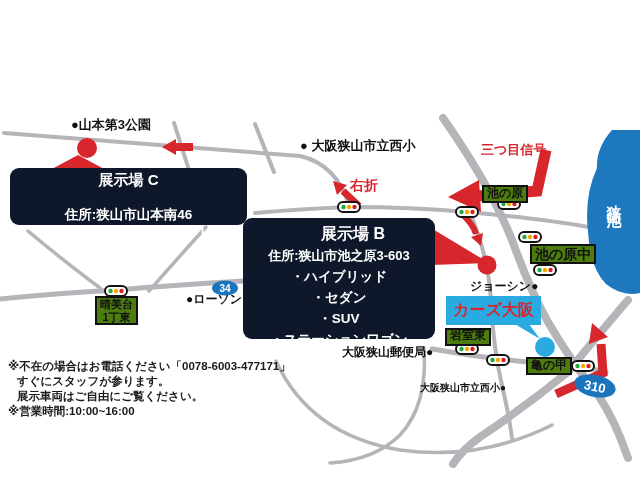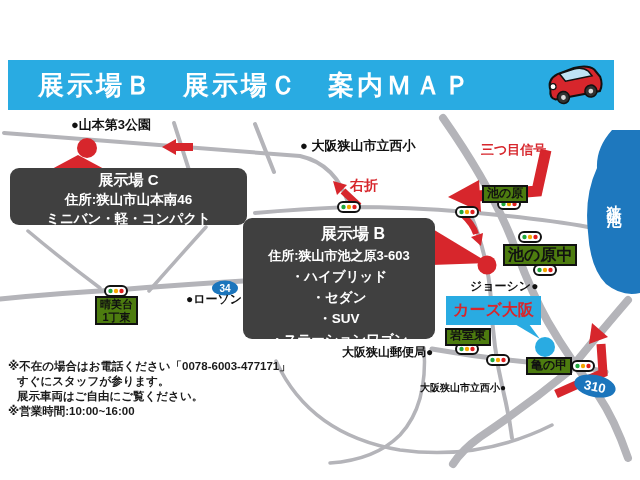--- a/index.html
+++ b/index.html
@@ -17,25 +17,25 @@
   .redfill{fill:#D7262C;}
   .redstroke{fill:none;stroke:#D7262C;}
   .sig-body{fill:#ffffff;stroke:#111111;stroke-width:2px;}
   .lake{fill:#1E78BE;}
   .badge{fill:#1B75BC;}
   .badge-txt{fill:#ffffff;font-weight:bold;text-anchor:middle;}
   
   .t{position:absolute;color:#111111;font-weight:bold;white-space:nowrap;}
   .red-t{color:#D7262C;}
   .boxed{background:#4d7c0f;border:2px solid #111111;padding:0 3px;line-height:1.15;}
-  .callout{position:absolute;background:#404040;border-radius:9px;color:#ffffff;
+  .callout{position:absolute;background:#0f172a;border-radius:9px;color:#ffffff;
            font-weight:bold;text-align:center;}
   .co-c{left:10px;top:168px;width:237px;height:57px;}
   .co-c .l1{font-size:15px;margin-top:3px;}
-  .co-c .l2{font-size:13.5px;margin-top:1px;}
+  .co-c .l2{font-size:13.5px;margin-top:16px;}
   .co-c .l3{font-size:13.5px;margin-top:1px;}
   .co-b{left:243px;top:218px;width:192px;height:121px;}
   .co-b .l1{font-size:16px;margin-top:6px;padding-left:28px;}
   .co-b .l2{font-size:13px;margin-top:2px;}
   .co-b .li{font-size:13.5px;margin-top:3px;}
   .cars{position:absolute;left:446px;top:296px;background:#29ABE2;color:#D7262C;
         font-size:16px;font-weight:bold;padding:4px 7px;white-space:nowrap;}
   .lake-t{position:absolute;left:604px;top:193px;color:#ffffff;font-size:15px;font-weight:bold;
           writing-mode:vertical-rl;letter-spacing:4px;}
   .notes{position:absolute;left:8px;top:359px;color:#1a1a1a;font-size:11.5px;font-weight:bold;
@@ -153,47 +153,33 @@
     <g>
       <ellipse class="badge" cx="225" cy="288" rx="13" ry="7.5"></ellipse>
       <text class="badge-txt" x="225" y="292" font-size="10">34</text>
     </g>
     <g transform="rotate(12 595 386)">
       <ellipse class="badge" cx="595" cy="386" rx="21" ry="11"></ellipse>
       <text class="badge-txt" x="595" y="391" font-size="13">310</text>
     </g>
   </svg>
 
-  <div class="hdr">
-    <div class="hdr-title">展示場Ｂ　展示場Ｃ　案内ＭＡＰ</div>
-    <svg class="hdr-car" width="62" height="46" viewBox="0 0 62 46">
-      <g transform="rotate(-7 31 23)">
-        <path d="M6,25 Q4,14 15,10 L32,6 Q46,4 52,10 L57,18 Q59,26 55,32 L10,35 Q4,33 6,25 Z" fill="#D7262C" stroke="#111" stroke-width="2"></path>
-        <path d="M17,10 L32,7 Q41,6 46,11 L49,16 L22,18 Z" fill="#bfe3f5" stroke="#111" stroke-width="1.5"></path>
-        <circle cx="18" cy="34" r="6" fill="#333" stroke="#111" stroke-width="1.5"></circle>
-        <circle cx="18" cy="34" r="2.4" fill="#ddd"></circle>
-        <circle cx="46" cy="31" r="6" fill="#333" stroke="#111" stroke-width="1.5"></circle>
-        <circle cx="46" cy="31" r="2.4" fill="#ddd"></circle>
-        <circle cx="9" cy="22" r="3" fill="#fff" stroke="#111" stroke-width="1.2"></circle>
-      </g>
-    </svg>
-  </div>
 
   <div class="t" style="left:71px;top:116px;font-size:13px;">●山本第3公園</div>
   <div class="t" style="left:300px;top:137px;font-size:13px;">● 大阪狭山市立西小</div>
   <div class="t" style="left:186px;top:291px;font-size:12px;">●ローソン</div>
   <div class="t" style="left:470px;top:278px;font-size:12px;">ジョーシン●</div>
   <div class="t" style="left:342px;top:344px;font-size:12px;">大阪狭山郵便局●</div>
   <div class="t" style="left:376px;top:381px;font-size:10px;margin-left:44px;">大阪狭山市立西小●</div>
 
   <div class="t red-t" style="left:481px;top:141px;font-size:13px;">三つ目信号</div>
   <div class="t red-t" style="left:350px;top:177px;font-size:14px;">右折</div>
 
   <div class="t boxed" style="left:482px;top:185px;font-size:12px;">池の原</div>
-  <div class="t boxed" style="left:503px;top:244px;font-size:16px;">池の原中</div>
+  <div class="t boxed" style="left:530px;top:244px;font-size:14px;">池の原中</div>
   <div class="t boxed" style="left:445px;top:328px;font-size:12px;font-family:Liberation Mono, monospace;">岩室東</div>
   <div class="t boxed" style="left:526px;top:357px;font-size:12px;">亀の甲</div>
   <div class="t boxed" style="left:95px;top:296px;font-size:11px;text-align:center;">
     <div>晴美台</div>
     <div>1丁東</div>
   </div>
 
   <div class="lake-t">狭山池</div>
 
   <div class="cars">カーズ大阪</div>

